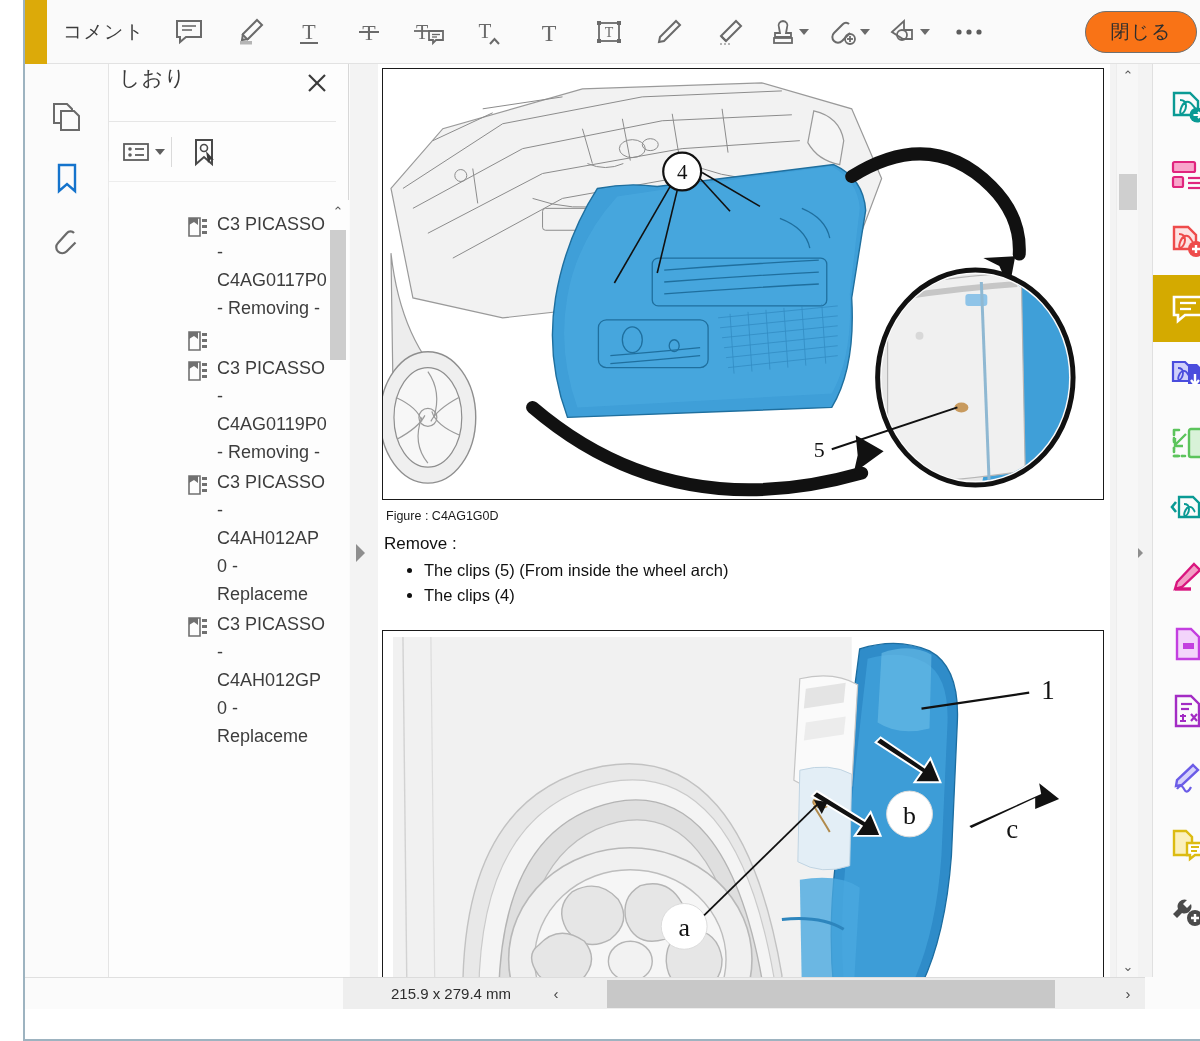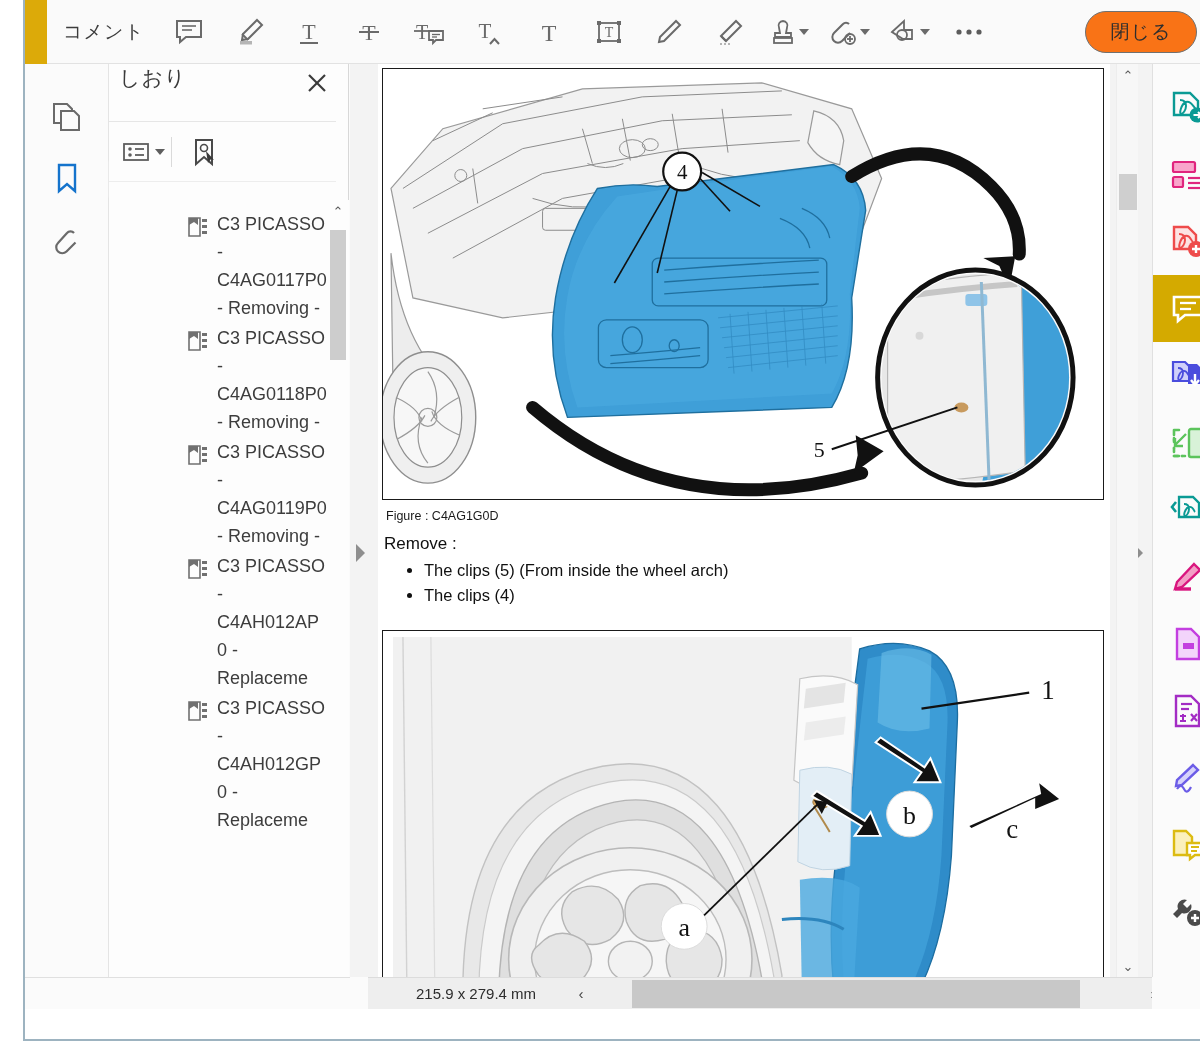--- a/index.html
+++ b/index.html
@@ -194,21 +194,21 @@
   }
   .rtool {
     width: 69px; height: 67px;
     display: flex; align-items: center; justify-content: center;
     position: relative;
   }
   .rtool.active { background: #d4aa00; }
 
   
   #status-bar {
-    position: absolute; left: 343px; top: 977px;
+    position: absolute; left: 318px; top: 977px;
     width: 802px; height: 32px;
     background: #eeeeee;
     border-top: 1px solid #dcdcdc;
     display: flex; align-items: center;
   }
   #page-dims {
     font-size: 15px; color: #2d2d2d;
     padding-left: 48px; width: 196px;
     white-space: nowrap;
   }
@@ -441,21 +441,20 @@
         </div>
 
         <div class="bm-item">
           <svg class="bm-icon" width="22" height="22" viewBox="0 0 22 22">
               <path d="M2 2h9v7l-4-3-5 3z" fill="#707070"></path>
               <path d="M2 2h11v18H2z" fill="none" stroke="#707070" stroke-width="1.6"></path>
               <rect x="15" y="3" width="5" height="3" fill="#707070"></rect>
               <rect x="15" y="9" width="5" height="3" fill="#707070"></rect>
               <rect x="15" y="15" width="5" height="3" fill="#707070"></rect>
             </svg>
-          <div class="bm-text">C3 PICASSO - C4AG0118P0 - Removing -</div>
         </div>
 
         <div class="bm-item">
           <svg class="bm-icon" width="22" height="22" viewBox="0 0 22 22">
               <path d="M2 2h9v7l-4-3-5 3z" fill="#707070"></path>
               <path d="M2 2h11v18H2z" fill="none" stroke="#707070" stroke-width="1.6"></path>
               <rect x="15" y="3" width="5" height="3" fill="#707070"></rect>
               <rect x="15" y="9" width="5" height="3" fill="#707070"></rect>
               <rect x="15" y="15" width="5" height="3" fill="#707070"></rect>
             </svg>

